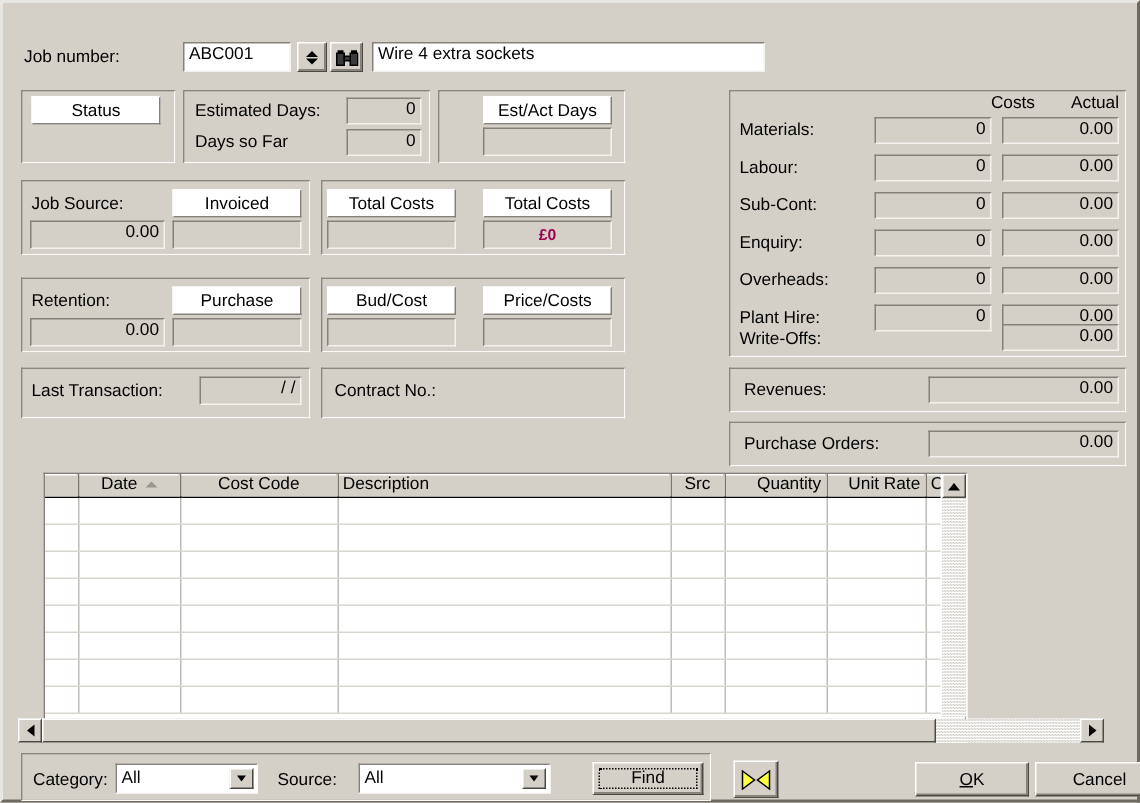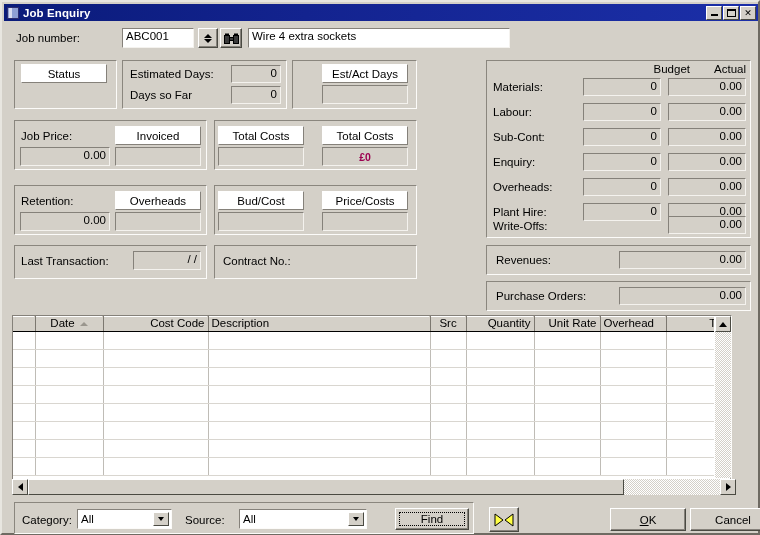--- a/index.html
+++ b/index.html
@@ -93,21 +93,21 @@
   }
   .btn3d:before{
     content:"";position:absolute;left:0;top:0;right:0;bottom:0;
     border-right:1px solid #85817a;border-bottom:1px solid #85817a;
     box-sizing:border-box;pointer-events:none;
   }
   .u{text-decoration:underline;}
 
   
   .gridwrap{
-    position:absolute;left:10px;top:313px;width:720px;height:180px;
+    position:absolute;left:27px;top:313px;width:616px;height:180px;
     border-top:1px solid #85817a;border-left:1px solid #85817a;
     border-right:1px solid #fcfbf9;border-bottom:1px solid #fcfbf9;
     box-sizing:border-box;background:#fff;
   }
   table.grid{border-collapse:collapse;width:100%;table-layout:fixed;}
   table.grid th{
     background:#d4d0c8;
     font-weight:normal;font-size:11.5px;
     height:15px;padding:0 3px;
     border-right:1px solid #7c7870;
@@ -174,39 +174,20 @@
   .focusdots{
     position:absolute;left:3px;top:3px;right:3px;bottom:3px;
     border:1px dotted #000;box-sizing:border-box;pointer-events:none;
   }
 </style>
 </head>
 <body>
 
 <div class="win">
 
-  <div class="titlebar">
-    <div class="tb-icon"></div>
-    <div class="tb-title">Job Enquiry</div>
-    <div class="tb-btns">
-      <div class="tb-btn">
-        <span class="glyph">
-            <span class="min-g"></span>
-          </span>
-      </div>
-      <div class="tb-btn">
-        <span class="glyph">
-            <span class="max-g"></span>
-          </span>
-      </div>
-      <div class="tb-btn">
-        <span class="glyph">✕</span>
-      </div>
-    </div>
-  </div>
 
   <div class="lbl" style="position:absolute;left:14px;top:30px;">Job number:</div>
 
   <div class="field white" style="left:120px;top:26px;width:72px;height:20px;position:absolute;">ABC001</div>
 
   <div class="btn3d" style="position:absolute;left:196px;top:26px;width:20px;height:20px;flex-direction:column;">
     <span class="tri-up" style="border-bottom-width:4px;margin-bottom:1px;"></span>
     <span class="tri-dn" style="border-top-width:4px;"></span>
   </div>
 
@@ -237,41 +218,41 @@
 
   <div class="group" style="left:290px;top:58px;width:125px;height:49px;">
     <span class="inner"></span>
   </div>
   <div class="btnflat" style="position:absolute;left:320px;top:62px;width:86px;height:19px;">Est/Act Days</div>
   <div class="field" style="position:absolute;left:320px;top:83px;width:86px;height:19px;"></div>
 
   <div class="group" style="left:12px;top:118px;width:193px;height:50px;">
     <span class="inner"></span>
   </div>
-  <div class="lbl" style="position:absolute;left:19px;top:128px;">Job Price:</div>
+  <div class="lbl" style="position:absolute;left:19px;top:128px;">Job Source:</div>
   <div class="field" style="position:absolute;left:18px;top:145px;width:90px;height:19px;">0.00</div>
   <div class="btnflat" style="position:absolute;left:113px;top:124px;width:86px;height:19px;">Invoiced</div>
   <div class="field" style="position:absolute;left:113px;top:145px;width:86px;height:19px;"></div>
 
   <div class="group" style="left:212px;top:118px;width:203px;height:50px;">
     <span class="inner"></span>
   </div>
   <div class="btnflat" style="position:absolute;left:216px;top:124px;width:86px;height:19px;">Total Costs</div>
   <div class="field" style="position:absolute;left:216px;top:145px;width:86px;height:19px;"></div>
   <div class="btnflat" style="position:absolute;left:320px;top:124px;width:86px;height:19px;">Total Costs</div>
   <div class="field" style="position:absolute;left:320px;top:145px;width:86px;height:19px;
               text-align:center;padding-right:0;font-weight:bold;font-size:10.5px;color:#9c0050;
               display:flex;align-items:center;justify-content:center;">£0</div>
 
   <div class="group" style="left:12px;top:183px;width:193px;height:50px;">
     <span class="inner"></span>
   </div>
   <div class="lbl" style="position:absolute;left:19px;top:193px;">Retention:</div>
   <div class="field" style="position:absolute;left:18px;top:210px;width:90px;height:19px;">0.00</div>
-  <div class="btnflat" style="position:absolute;left:113px;top:189px;width:86px;height:19px;">Overheads</div>
+  <div class="btnflat" style="position:absolute;left:113px;top:189px;width:86px;height:19px;">Purchase</div>
   <div class="field" style="position:absolute;left:113px;top:210px;width:86px;height:19px;"></div>
 
   <div class="group" style="left:212px;top:183px;width:203px;height:50px;">
     <span class="inner"></span>
   </div>
   <div class="btnflat" style="position:absolute;left:216px;top:189px;width:86px;height:19px;">Bud/Cost</div>
   <div class="field" style="position:absolute;left:216px;top:210px;width:86px;height:19px;"></div>
   <div class="btnflat" style="position:absolute;left:320px;top:189px;width:86px;height:19px;">Price/Costs</div>
   <div class="field" style="position:absolute;left:320px;top:210px;width:86px;height:19px;"></div>
 
@@ -282,21 +263,21 @@
   <div class="field" style="position:absolute;left:131px;top:249px;width:68px;height:19px;">/ /</div>
 
   <div class="group" style="left:212px;top:243px;width:203px;height:34px;">
     <span class="inner"></span>
   </div>
   <div class="lbl" style="position:absolute;left:221px;top:253px;">Contract No.:</div>
 
   <div class="group" style="left:484px;top:58px;width:265px;height:178px;">
     <span class="inner"></span>
   </div>
-  <div class="lbl" style="position:absolute;left:613px;top:61px;width:75px;text-align:right;">Budget</div>
+  <div class="lbl" style="position:absolute;left:613px;top:61px;width:75px;text-align:right;">Costs</div>
   <div class="lbl" style="position:absolute;left:666px;top:61px;width:78px;text-align:right;">Actual</div>
 
   <div id="cost-rows">
       <div class="lbl" style="position: absolute; left: 491px; top: 79px;">Materials:</div>
       <div class="field" style="position: absolute; left: 581px; top: 76px; width: 78px; height: 18px;">0</div>
       <div class="field" style="position: absolute; left: 666px; top: 76px; width: 78px; height: 18px;">0.00</div>
       <div class="lbl" style="position: absolute; left: 491px; top: 104px;">Labour:</div>
       <div class="field" style="position: absolute; left: 581px; top: 101px; width: 78px; height: 18px;">0</div>
       <div class="field" style="position: absolute; left: 666px; top: 101px; width: 78px; height: 18px;">0.00</div>
       <div class="lbl" style="position: absolute; left: 491px; top: 129px;">Sub-Cont:</div>
@@ -328,21 +309,21 @@
   <div class="lbl" style="position:absolute;left:494px;top:288px;text-align:right;">Purchase Orders:</div>
   <div class="field" style="position:absolute;left:617px;top:285px;width:127px;height:18px;">0.00</div>
 
   <div class="gridwrap">
     <div style="position:absolute;left:0;top:0;right:17px;bottom:0;overflow:hidden;">
       <table class="grid" id="grid-table">
         <thead>
             <tr id="grid-head">
               <th style="width: 22px; text-align: left;"><span class="thin"></span><span></span></th>
               <th style="width: 68px; text-align: center;"><span class="thin"></span><span>Date</span><span class="sortarrow"></span></th>
-              <th style="width: 105px; text-align: right;"><span class="thin"></span><span>Cost Code</span></th>
+              <th style="width: 105px; text-align: center;"><span class="thin"></span><span>Cost Code</span></th>
               <th style="width: 222px; text-align: left;"><span class="thin"></span><span>Description</span></th>
               <th style="width: 36px; text-align: center;"><span class="thin"></span><span>Src</span></th>
               <th style="width: 68px; text-align: right;"><span class="thin"></span><span>Quantity</span></th>
               <th style="width: 66px; text-align: right;"><span class="thin"></span><span>Unit Rate</span></th>
               <th style="width: 66px; text-align: left;"><span class="thin"></span><span>Overhead</span></th>
               <th style="width: 71px; text-align: right;"><span class="thin"></span><span>Total</span></th>
             </tr>
           </thead>
         <tbody id="grid-body">
             <tr>

